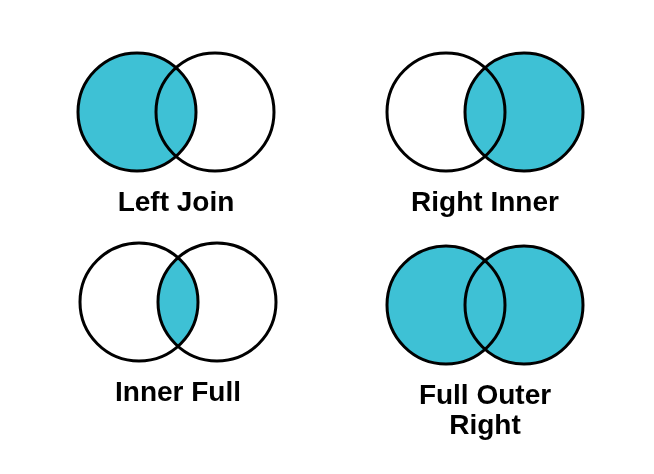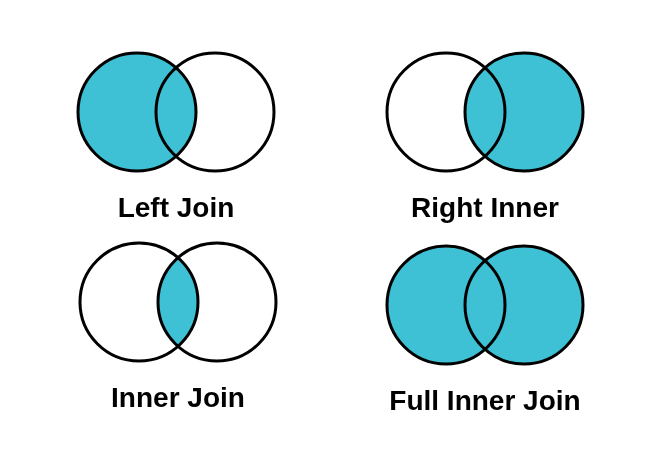--- a/index.html
+++ b/index.html
@@ -22,21 +22,21 @@
     align-items: center;
   }
   .cell svg { display: block; }
   .label {
     font-weight: bold;
     font-size: 28px;
     line-height: 1.07;
     color: #000000;
     text-align: center;
     max-width: 195px;
-    margin-top: 18px;
+    margin-top: 12px;
     letter-spacing: 0px;
   }
 </style>
 </head>
 <body>
 
 <div class="diagram-grid">
     <div class="cell" style="left: 16px; top: 23px;">
       <svg width="320" height="152">
         <circle cx="121" cy="89" r="59" fill="#3EC1D5"></circle>
@@ -63,28 +63,28 @@
     </div>
     <div class="cell" style="left: 18px; top: 213px;">
       <svg width="320" height="152">
         <clipPath id="clip-2">
           <circle cx="121" cy="89" r="59" fill="none"></circle>
         </clipPath>
         <circle cx="199" cy="89" r="59" fill="#3EC1D5" clip-path="url(#clip-2)"></circle>
         <circle cx="121" cy="89" r="59" fill="none" stroke="#000000" stroke-width="3"></circle>
         <circle cx="199" cy="89" r="59" fill="none" stroke="#000000" stroke-width="3"></circle>
       </svg>
-      <div class="label">Inner Join</div>
+      <div class="label">Inner Full</div>
     </div>
     <div class="cell" style="left: 325px; top: 216px;">
       <svg width="320" height="152">
         <circle cx="121" cy="89" r="59" fill="#3EC1D5"></circle>
         <circle cx="199" cy="89" r="59" fill="#3EC1D5"></circle>
         <clipPath id="clip-3">
           <circle cx="121" cy="89" r="59" fill="none"></circle>
         </clipPath>
         <circle cx="199" cy="89" r="59" fill="#3EC1D5" clip-path="url(#clip-3)"></circle>
         <circle cx="121" cy="89" r="59" fill="none" stroke="#000000" stroke-width="3"></circle>
         <circle cx="199" cy="89" r="59" fill="none" stroke="#000000" stroke-width="3"></circle>
       </svg>
-      <div class="label">Full Inner Join</div>
+      <div class="label">Full Outer Right</div>
     </div>
   </div>
 
 </body></html>

